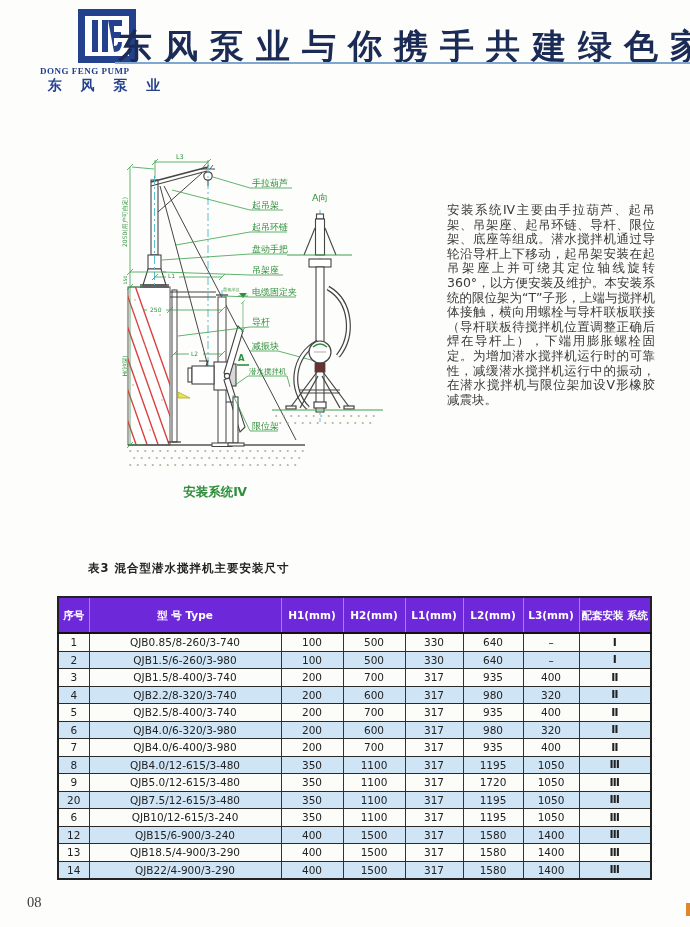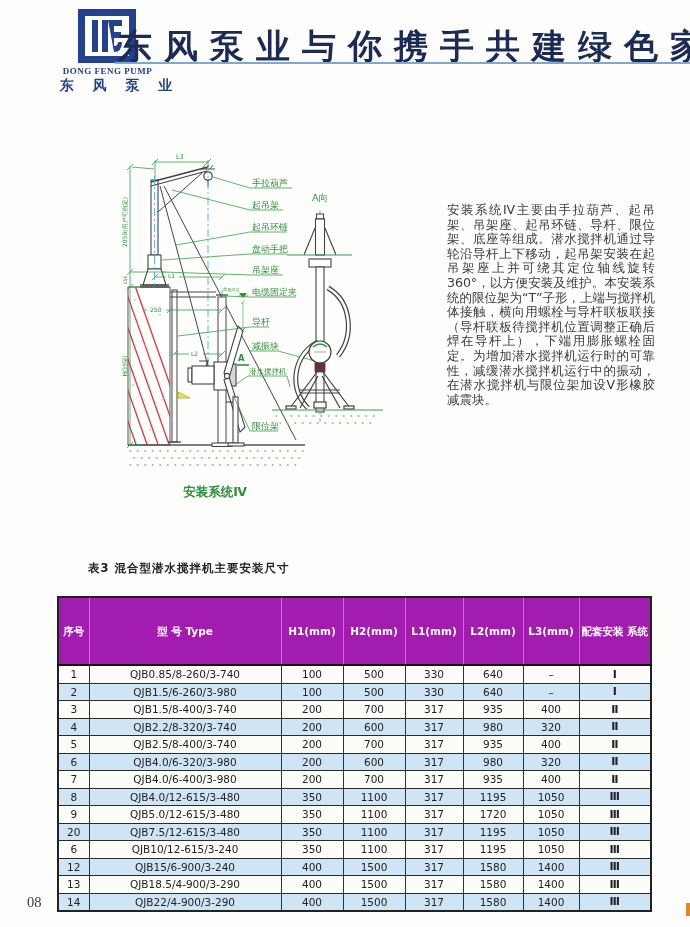--- a/index.html
+++ b/index.html
@@ -6,27 +6,27 @@
   body{
     width:690px;height:927px;position:relative;overflow:hidden;
     background:#fdfdfb;font-family:"DejaVu Sans","Liberation Sans",sans-serif;
   }
   
   .logo-box{
     position:absolute;left:78px;top:9px;width:44px;height:40px;
     border:7px solid #24418e;background:#fff;
   }
   .logo-en{
-    position:absolute;left:40px;top:66px;width:135px;text-align:center;
+    position:absolute;left:40px;top:66px;width:135px;
     font-family:"Liberation Serif","DejaVu Serif",serif;
     font-size:9px;font-weight:bold;color:#24418e;letter-spacing:0.5px;white-space:nowrap;
   }
   .logo-cn{
     position:absolute;left:40px;top:77px;width:135px;text-align:center;
-    font-size:14px;font-weight:bold;color:#24418e;letter-spacing:7px;white-space:nowrap;margin-left:12px;
+    font-size:14px;font-weight:bold;color:#24418e;letter-spacing:7px;white-space:nowrap;
   }
   .slogan{
     position:absolute;left:118px;top:24px;width:566px;
     font-family:"DejaVu Serif","Liberation Serif",serif;
     font-size:34px;font-weight:600;color:#1b2b55;letter-spacing:12px;white-space:nowrap;
   }
   .header-line{
     position:absolute;left:115px;top:62px;width:575px;height:2px;background:#7fa8d0;
   }
   
@@ -41,23 +41,23 @@
     position:absolute;left:88px;top:561px;
     font-size:11.5px;font-weight:bold;color:#222;letter-spacing:1px;
   }
   table.spec{
     position:absolute;left:57px;top:596px;width:595px;
     border-collapse:collapse;table-layout:fixed;
     border:2px solid #222;
     font-size:10.5px;color:#222;
   }
   table.spec th{
-    background:#a21caf;color:#fff;font-weight:bold;
+    background:#6d28d9;color:#fff;font-weight:bold;
     border-left:1px solid #6f9fce;border-bottom:2px solid #111;
-    padding:18px 1px;height:30px;font-size:10.5px;line-height:12px;
+    padding:2px 1px;height:30px;font-size:10.5px;line-height:12px;
   }
   table.spec th:first-child{border-left:none;}
   table.spec td{
     border-left:1px solid #333;border-bottom:1.5px solid #2a2a2a;
     text-align:center;height:16.5px;padding:0 2px;background:#fcfcf9;
     white-space:nowrap;overflow:hidden;
   }
   table.spec td:first-child{border-left:none;}
   table.spec tr.alt td{background:#cfe4f5;}
   table.spec td.c7{font-weight:bold;font-size:11px;}

